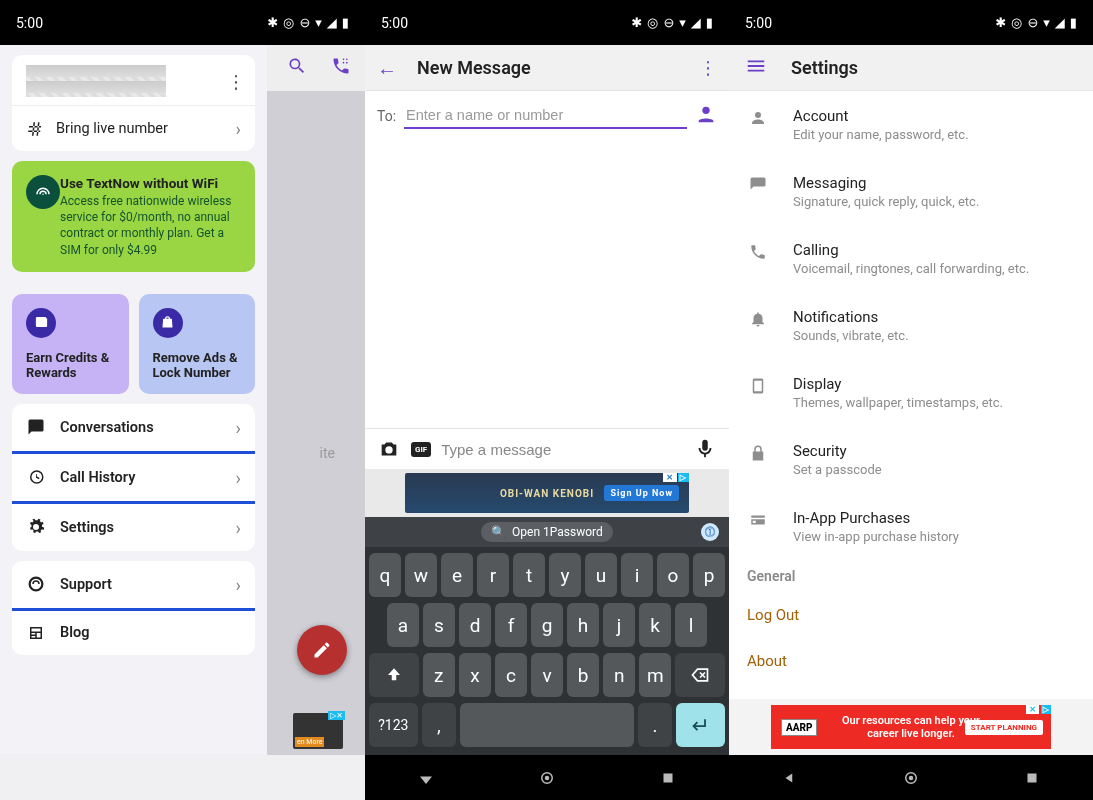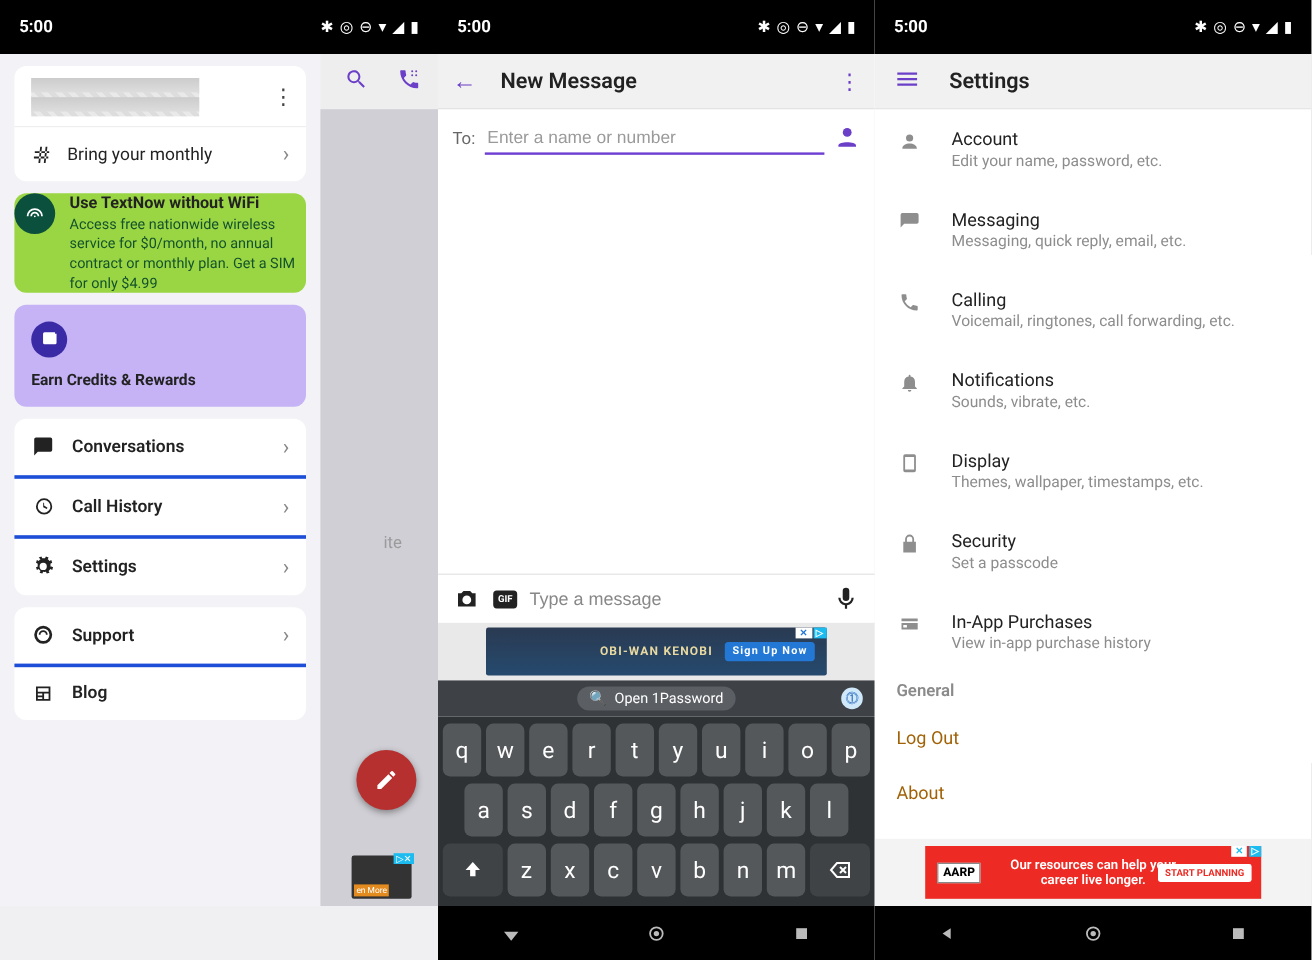--- a/index.html
+++ b/index.html
@@ -25,21 +25,21 @@
   
   .statusbar {
     height: 45px;
     background: #000;
     color: #fff;
     display: flex;
     align-items: center;
     justify-content: space-between;
     padding: 0 16px;
   }
-  .statusbar .time { font-size: 14px; font-weight: 700; }
+  .statusbar .time { font-size: 14px; font-weight: 400; }
   .statusbar .icons { display:flex; gap:5px; align-items:center; font-size:13px;}
 
   
   .navbar {
     height: 45px;
     background: #000;
     display: flex;
     align-items: center;
     justify-content: space-around;
   }
@@ -83,22 +83,22 @@
   .more-dots{ font-size:18px; color:#444;}
   .bring-row{
     display:flex; align-items:center; justify-content:space-between;
     padding:12px 14px; border-top:1px solid #eee;
   }
   .bring-row .left{ display:flex; gap:12px; align-items:center; font-size:14.5px; color:#222;}
   .chev{ color:#888; font-size:18px;}
   .hashicon{ width:18px; height:18px;}
   .promo{
     background:#9ad643; border-radius:10px;
-    margin:10px 12px 0 12px; 
-    display:flex; gap:12px;
+    margin:10px 12px 12px 12px; padding:14px;
+    display:flex; gap:0;
   }
   .promocircle{
     width:34px; height:34px; border-radius:50%;
     background:#0b4f3d; color:#fff; display:flex; align-items:center;justify-content:center;
     flex-shrink:0;
   }
   .promotitle{ font-weight:700; font-size:13.5px; color:#222;}
   .promodesc{ font-size:12px; color:#14532d; margin-top:2px; line-height:1.35;}
   .twoCards{
     display:flex; gap:10px; margin:10px 12px 0 12px;
@@ -296,21 +296,21 @@
           <div class="row"></div>
             <div class="row"></div>
         </div>
         <div class="more-dots">⋮</div>
       </div>
       <div class="bring-row">
         <div class="left">
           <svg class="hashicon" viewBox="0 0 24 24">
               <path fill="#222" d="M10 3L8 21h2l2-18h-2zm6 0l-2 18h2l2-18h-2zM4 8h16v2H4V8zm-1 6h16v2H3v-2z"></path>
             </svg>
-          <span>Bring your monthly</span>
+          <span>Bring live number</span>
         </div>
         <span class="chev">›</span>
       </div>
     </div>
 
     <div class="promo">
       <div class="promocircle">
         <svg viewBox="0 0 24 24" width="18" height="18" fill="#fff">
             <path d="M12 6a9 9 0 00-9 9h2a7 7 0 0114 0h2a9 9 0 00-9-9zm0 4a5 5 0 00-5 5h2a3 3 0 016 0h2a5 5 0 00-5-5zm0 4a1 1 0 100 2 1 1 0 000-2z"></path>
           </svg>
@@ -322,20 +322,28 @@
     </div>
 
     <div class="twoCards">
       <div class="tcard purple">
         <div class="ticon">
           <svg viewBox="0 0 24 24">
               <path d="M21 7H5a2 2 0 01-2-2 2 2 0 012-2h14v2H5v0h16v12a2 2 0 01-2 2H5a2 2 0 01-2-2V5"></path>
             </svg>
         </div>
         <div>Earn Credits &amp; Rewards</div>
+      </div>
+      <div class="tcard blue">
+        <div class="ticon">
+          <svg viewBox="0 0 24 24">
+              <path d="M12 2a4 4 0 014 4h3l1 14H4L5 6h3a4 4 0 014-4zm0 2a2 2 0 00-2 2h4a2 2 0 00-2-2z"></path>
+            </svg>
+        </div>
+        <div>Remove Ads &amp; Lock Number</div>
       </div>
     </div>
 
     <div class="menu-card">
       <div class="mrow">
         <div class="left">
             <span class="iconbox">
               <svg viewBox="0 0 24 24">
                 <path d="M20 2H4a2 2 0 00-2 2v18l4-4h14a2 2 0 002-2V4a2 2 0 00-2-2z"></path>
               </svg>
@@ -521,20 +529,27 @@
             <div class="key">n</div>
             <div class="key">m</div>
           </div>
         <div class="key bksp wide">
           <svg width="20" height="20" viewBox="0 0 24 24" fill="none" stroke="#fff" stroke-width="2">
               <path d="M21 5H9l-6 7 6 7h12V5z"></path>
               <path d="M12 9l6 6M18 9l-6 6"></path>
             </svg>
         </div>
       </div>
+      <div class="krow">
+        <div class="key fn wide" style="font-size:14px">?123</div>
+        <div class="key fn">,</div>
+        <div class="key space"></div>
+        <div class="key fn">.</div>
+        <div class="key enter wide">↵</div>
+      </div>
     </div>
   </div>
 
   <div class="navbar">
     <div class="navbtn">
         <svg viewBox="0 0 24 24">
           <path d="M12 4l-8 10h16z" transform="rotate(180 12 12)"></path>
         </svg>
       </div>
     <div class="navbtn">
@@ -587,21 +602,21 @@
           </div>
         </div>
         <div class="setitem">
           <div class="ic">
             <svg viewBox="0 0 24 24">
               <path d="M20 2H4a2 2 0 00-2 2v14l4-4h14a2 2 0 002-2V4a2 2 0 00-2-2z"></path>
             </svg>
           </div>
           <div>
             <div class="lbl">Messaging</div>
-            <div class="sub">Messaging, quick reply, email, etc.</div>
+            <div class="sub">Signature, quick reply, quick, etc.</div>
           </div>
         </div>
         <div class="setitem">
           <div class="ic">
             <svg viewBox="0 0 24 24">
               <path d="M6.6 10.8c1.4 2.8 3.8 5.2 6.6 6.6l2.2-2.2c.3-.3.7-.4 1-.2 1.2.4 2.4.6 3.6.6.6 0 1 .4 1 1V20c0 .6-.4 1-1 1C10.6 21 3 13.4 3 4c0-.6.4-1 1-1h3.4c.6 0 1 .4 1 1 0 1.2.2 2.4.6 3.6.1.3 0 .7-.2 1l-2.2 2.2z"></path>
             </svg>
           </div>
           <div>
             <div class="lbl">Calling</div>

